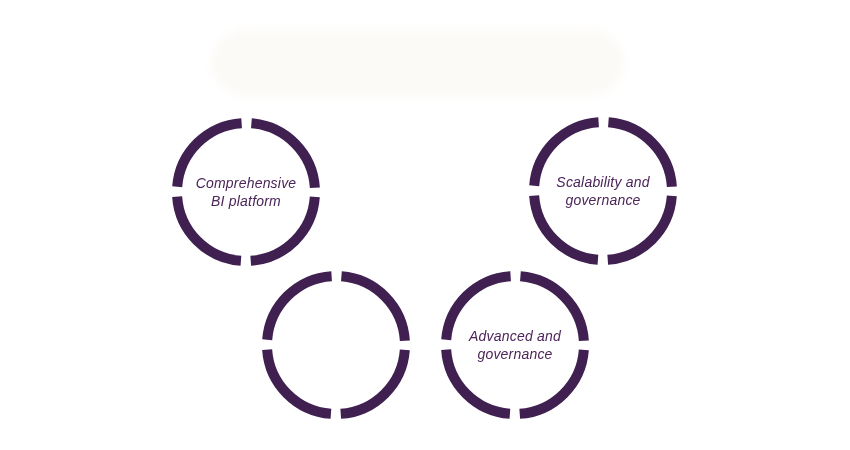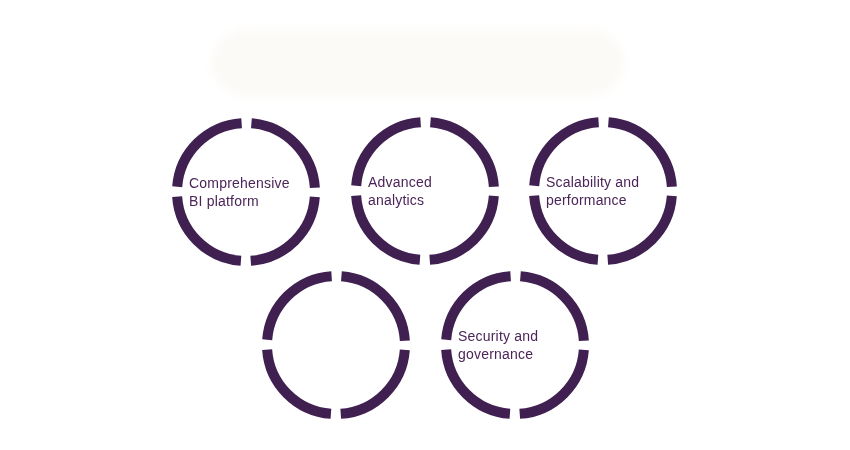--- a/index.html
+++ b/index.html
@@ -42,24 +42,26 @@
     stroke-width:10;
     
     stroke-dasharray:98.385 10;
     stroke-dashoffset:103.385;
   }
   .feature .label{
     position:absolute;
     left:50%;top:50%;
     transform:translate(-50%,-50%);
     width:114px;
+    text-align:center;
     color:var(--text);
     font-size:14px;
     line-height:1.3;
     letter-spacing:.2px;
+    font-style:italic;
   }
   .pos-1{left:171px;top:117px;}
   .pos-2{left:350px;top:116px;}
   .pos-3{left:528px;top:116px;}
   .pos-4{left:261px;top:270px;}
   .pos-5{left:440px;top:270px;}
 </style>
 </head>
 <body>
 
@@ -67,40 +69,34 @@
 
   <div class="title-blob"></div>
 
   <div class="feature pos-1">
     <svg viewBox="0 0 150 150" aria-hidden="true">
       <circle class="ring" cx="75" cy="75" r="69"></circle>
     </svg>
     <div class="label">Comprehensive BI platform</div>
   </div>
 
-  <div class="feature pos-2">
-    <svg viewBox="0 0 150 150" aria-hidden="true">
-      <circle class="ring" cx="75" cy="75" r="69"></circle>
-    </svg>
-    <div class="label">Advanced analytics</div>
-  </div>
 
   <div class="feature pos-3">
     <svg viewBox="0 0 150 150" aria-hidden="true">
       <circle class="ring" cx="75" cy="75" r="69"></circle>
     </svg>
-    <div class="label">Scalability and performance</div>
+    <div class="label">Scalability and governance</div>
   </div>
 
   <div class="feature pos-4">
     <svg viewBox="0 0 150 150" aria-hidden="true">
       <circle class="ring" cx="75" cy="75" r="69"></circle>
     </svg>
   </div>
 
   <div class="feature pos-5">
     <svg viewBox="0 0 150 150" aria-hidden="true">
       <circle class="ring" cx="75" cy="75" r="69"></circle>
     </svg>
-    <div class="label">Security and governance</div>
+    <div class="label">Advanced and governance</div>
   </div>
 
 </div>
 
 </body></html>

